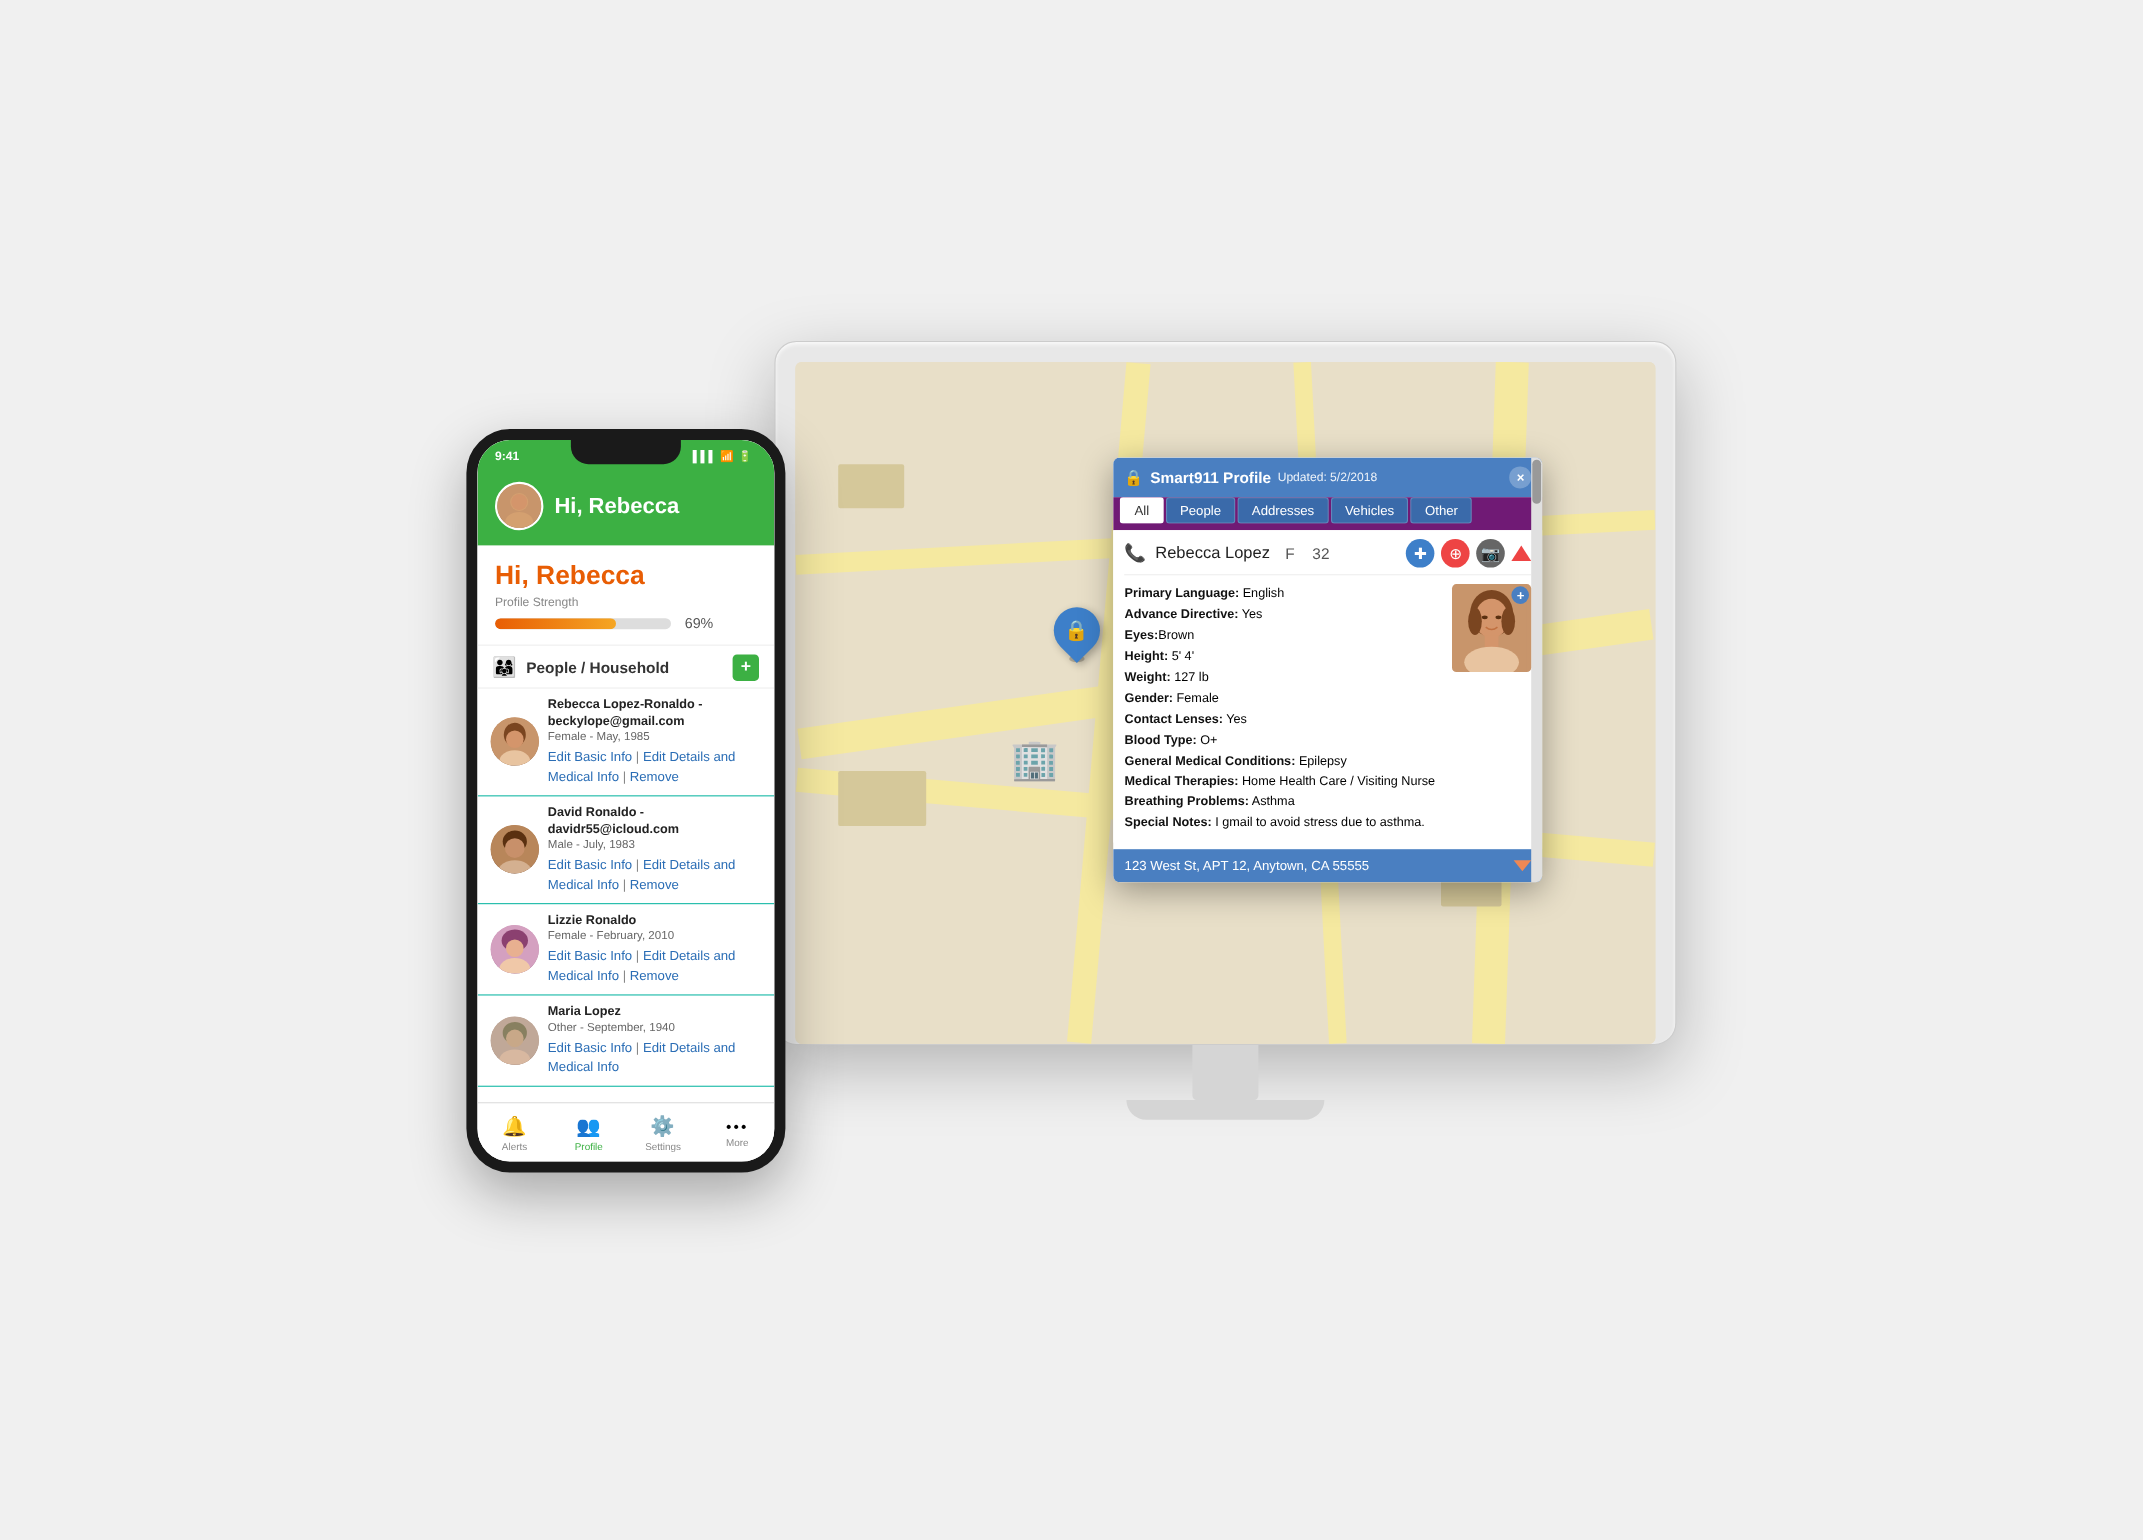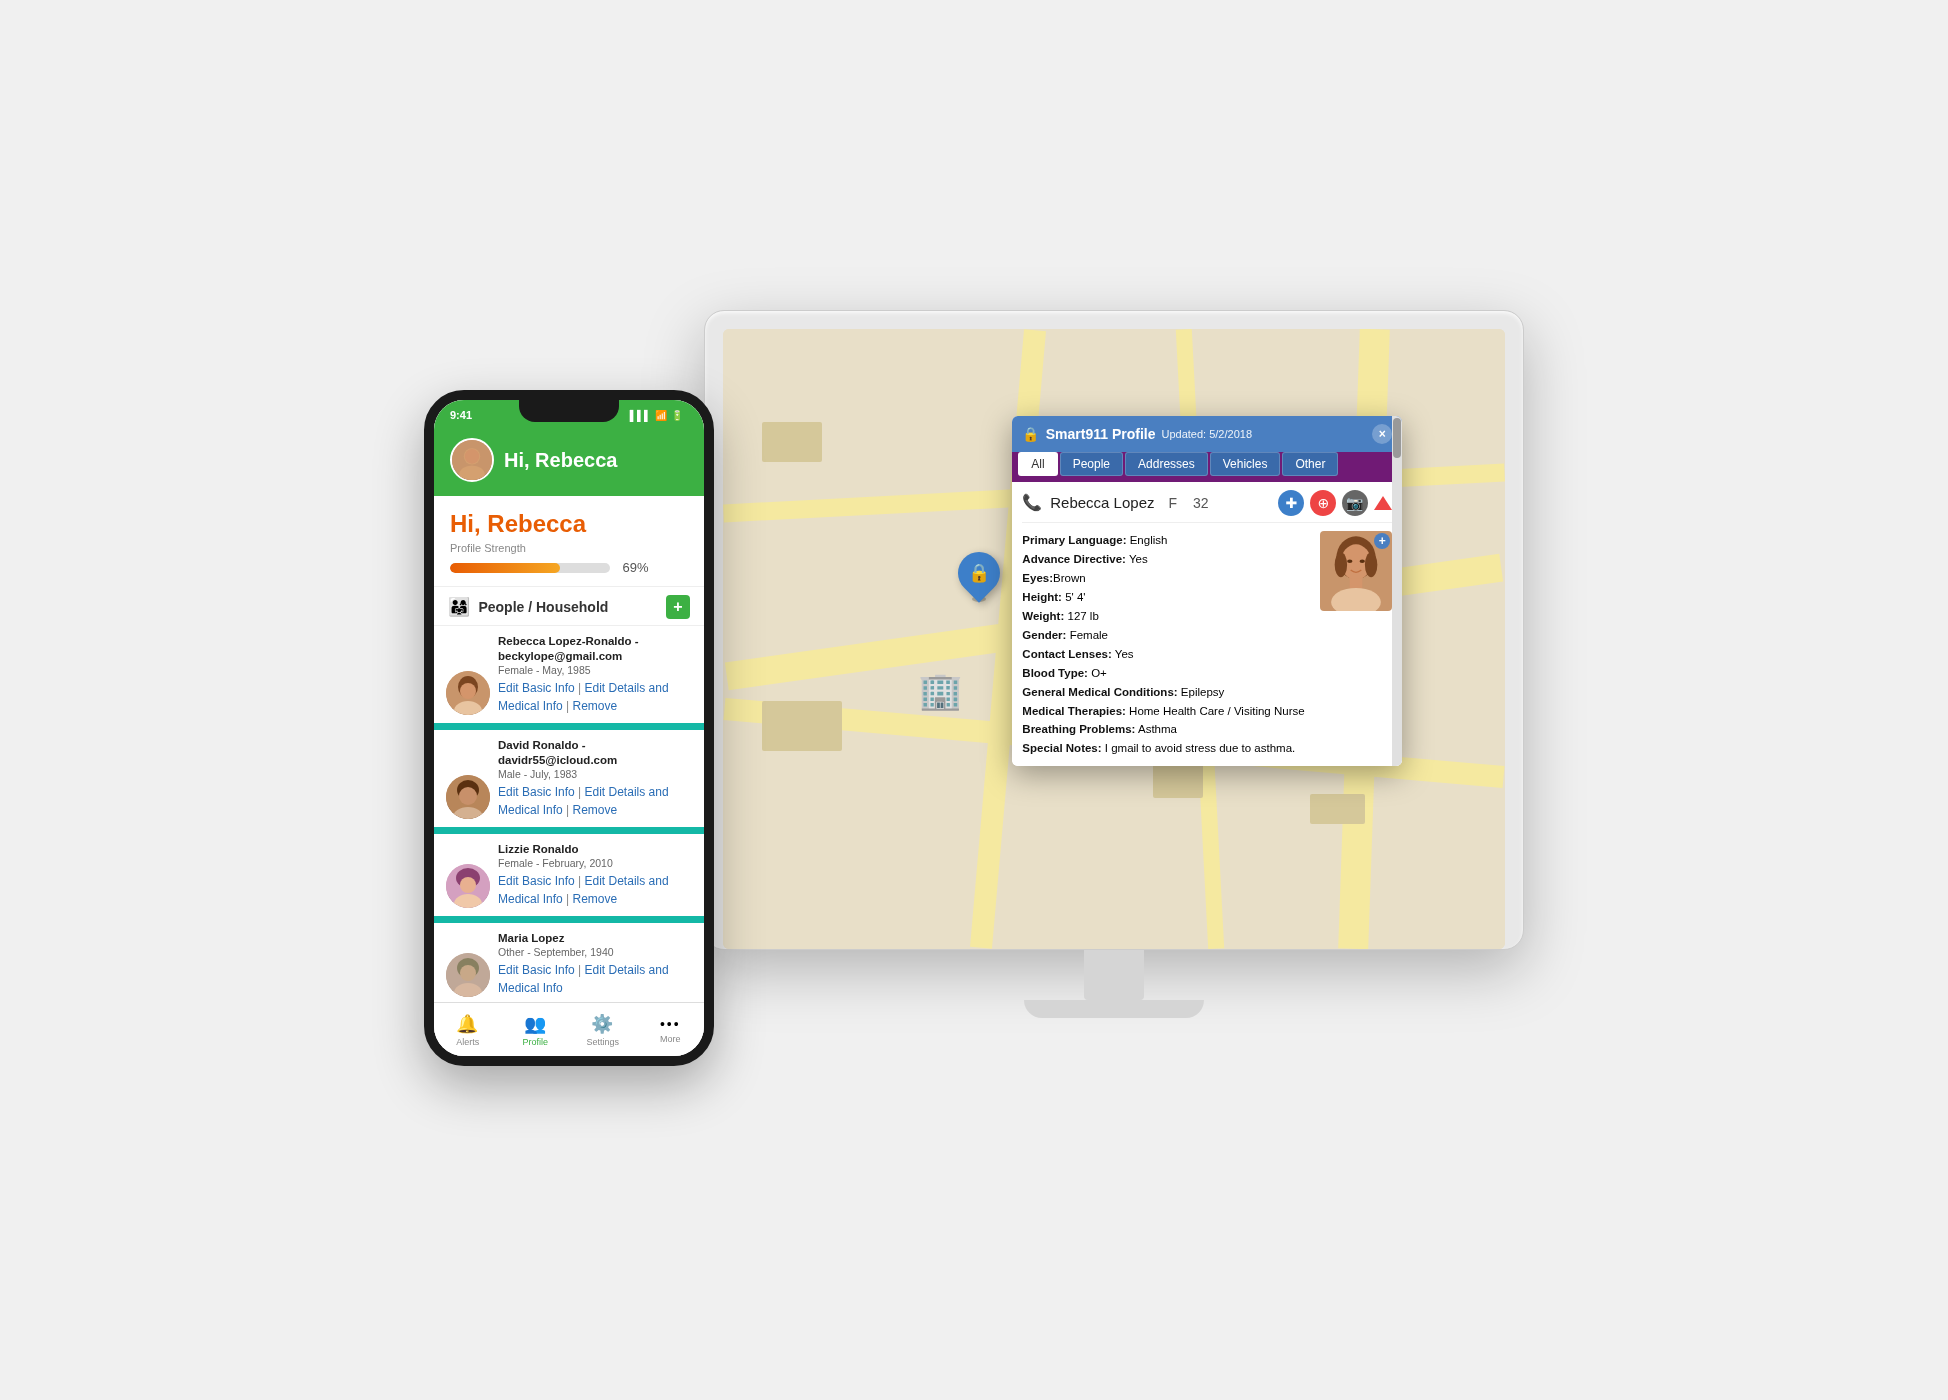--- a/index.html
+++ b/index.html
@@ -464,23 +464,23 @@
       cursor: pointer;
     }
 
     
     .person-list {
       flex: 1;
       overflow: hidden;
     }
     .person-item {
       display: flex;
-      align-items: flex-end;
+      align-items: center;
       padding: 8px 12px;
-      border-bottom: 7px solid #14b8a6;
+      border-bottom: 1px solid #14b8a6;
       gap: 8px;
     }
     .person-thumb {
       width: 44px;
       height: 44px;
       border-radius: 50%;
       flex-shrink: 0;
       overflow: hidden;
     }
     .person-info {
@@ -665,20 +665,24 @@
                   <ellipse cx="29" cy="34" rx="3" ry="2" fill="#5a3010"></ellipse>
                   <ellipse cx="43" cy="34" rx="3" ry="2" fill="#5a3010"></ellipse>
 
                   <path d="M30 44 Q36 49 42 44" stroke="#c07040" stroke-width="1.5" fill="none"></path>
                 </svg>
                 <div class="s911-photo-add">+</div>
               </div>
             </div>
           </div>
 
+          <div class="s911-address-bar">
+            <span>123 West St, APT 12, Anytown, CA 55555</span>
+            <div class="s911-address-arrow"></div>
+          </div>
         </div>
 
       </div>
     </div>
     <div class="monitor-stand-neck"></div>
     <div class="monitor-stand-base"></div>
   </div>
 
   <div class="phone">
     <div class="phone-frame">

